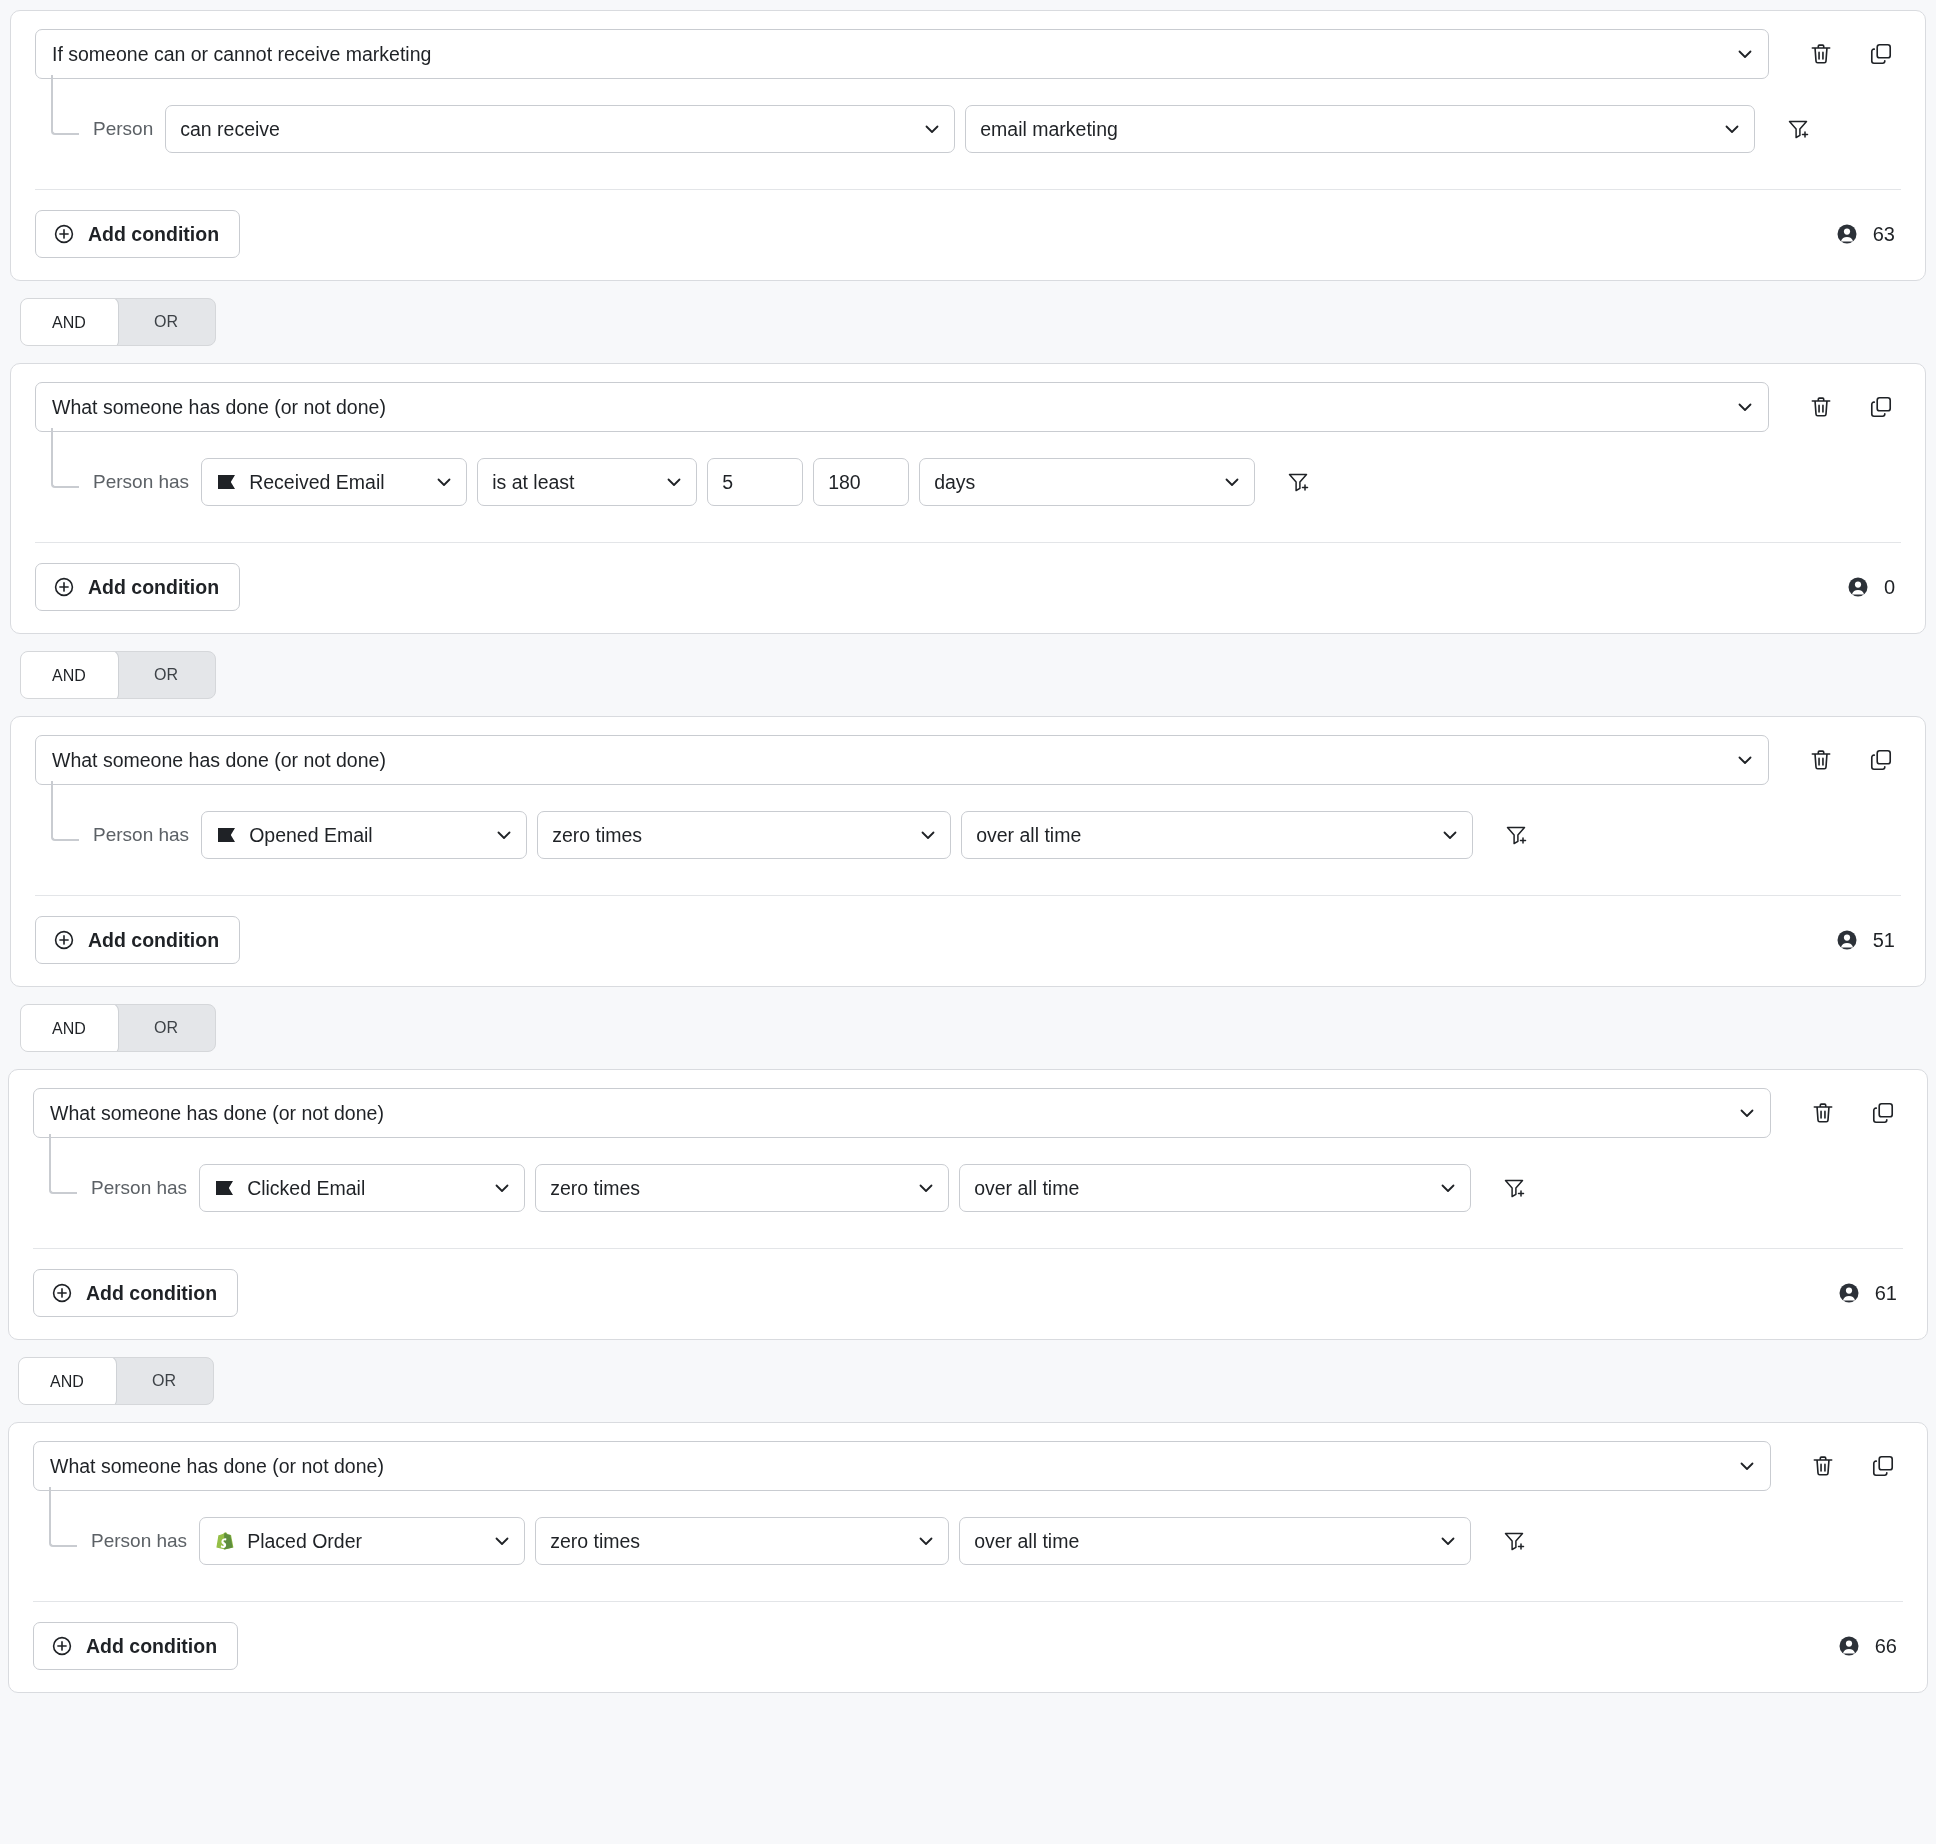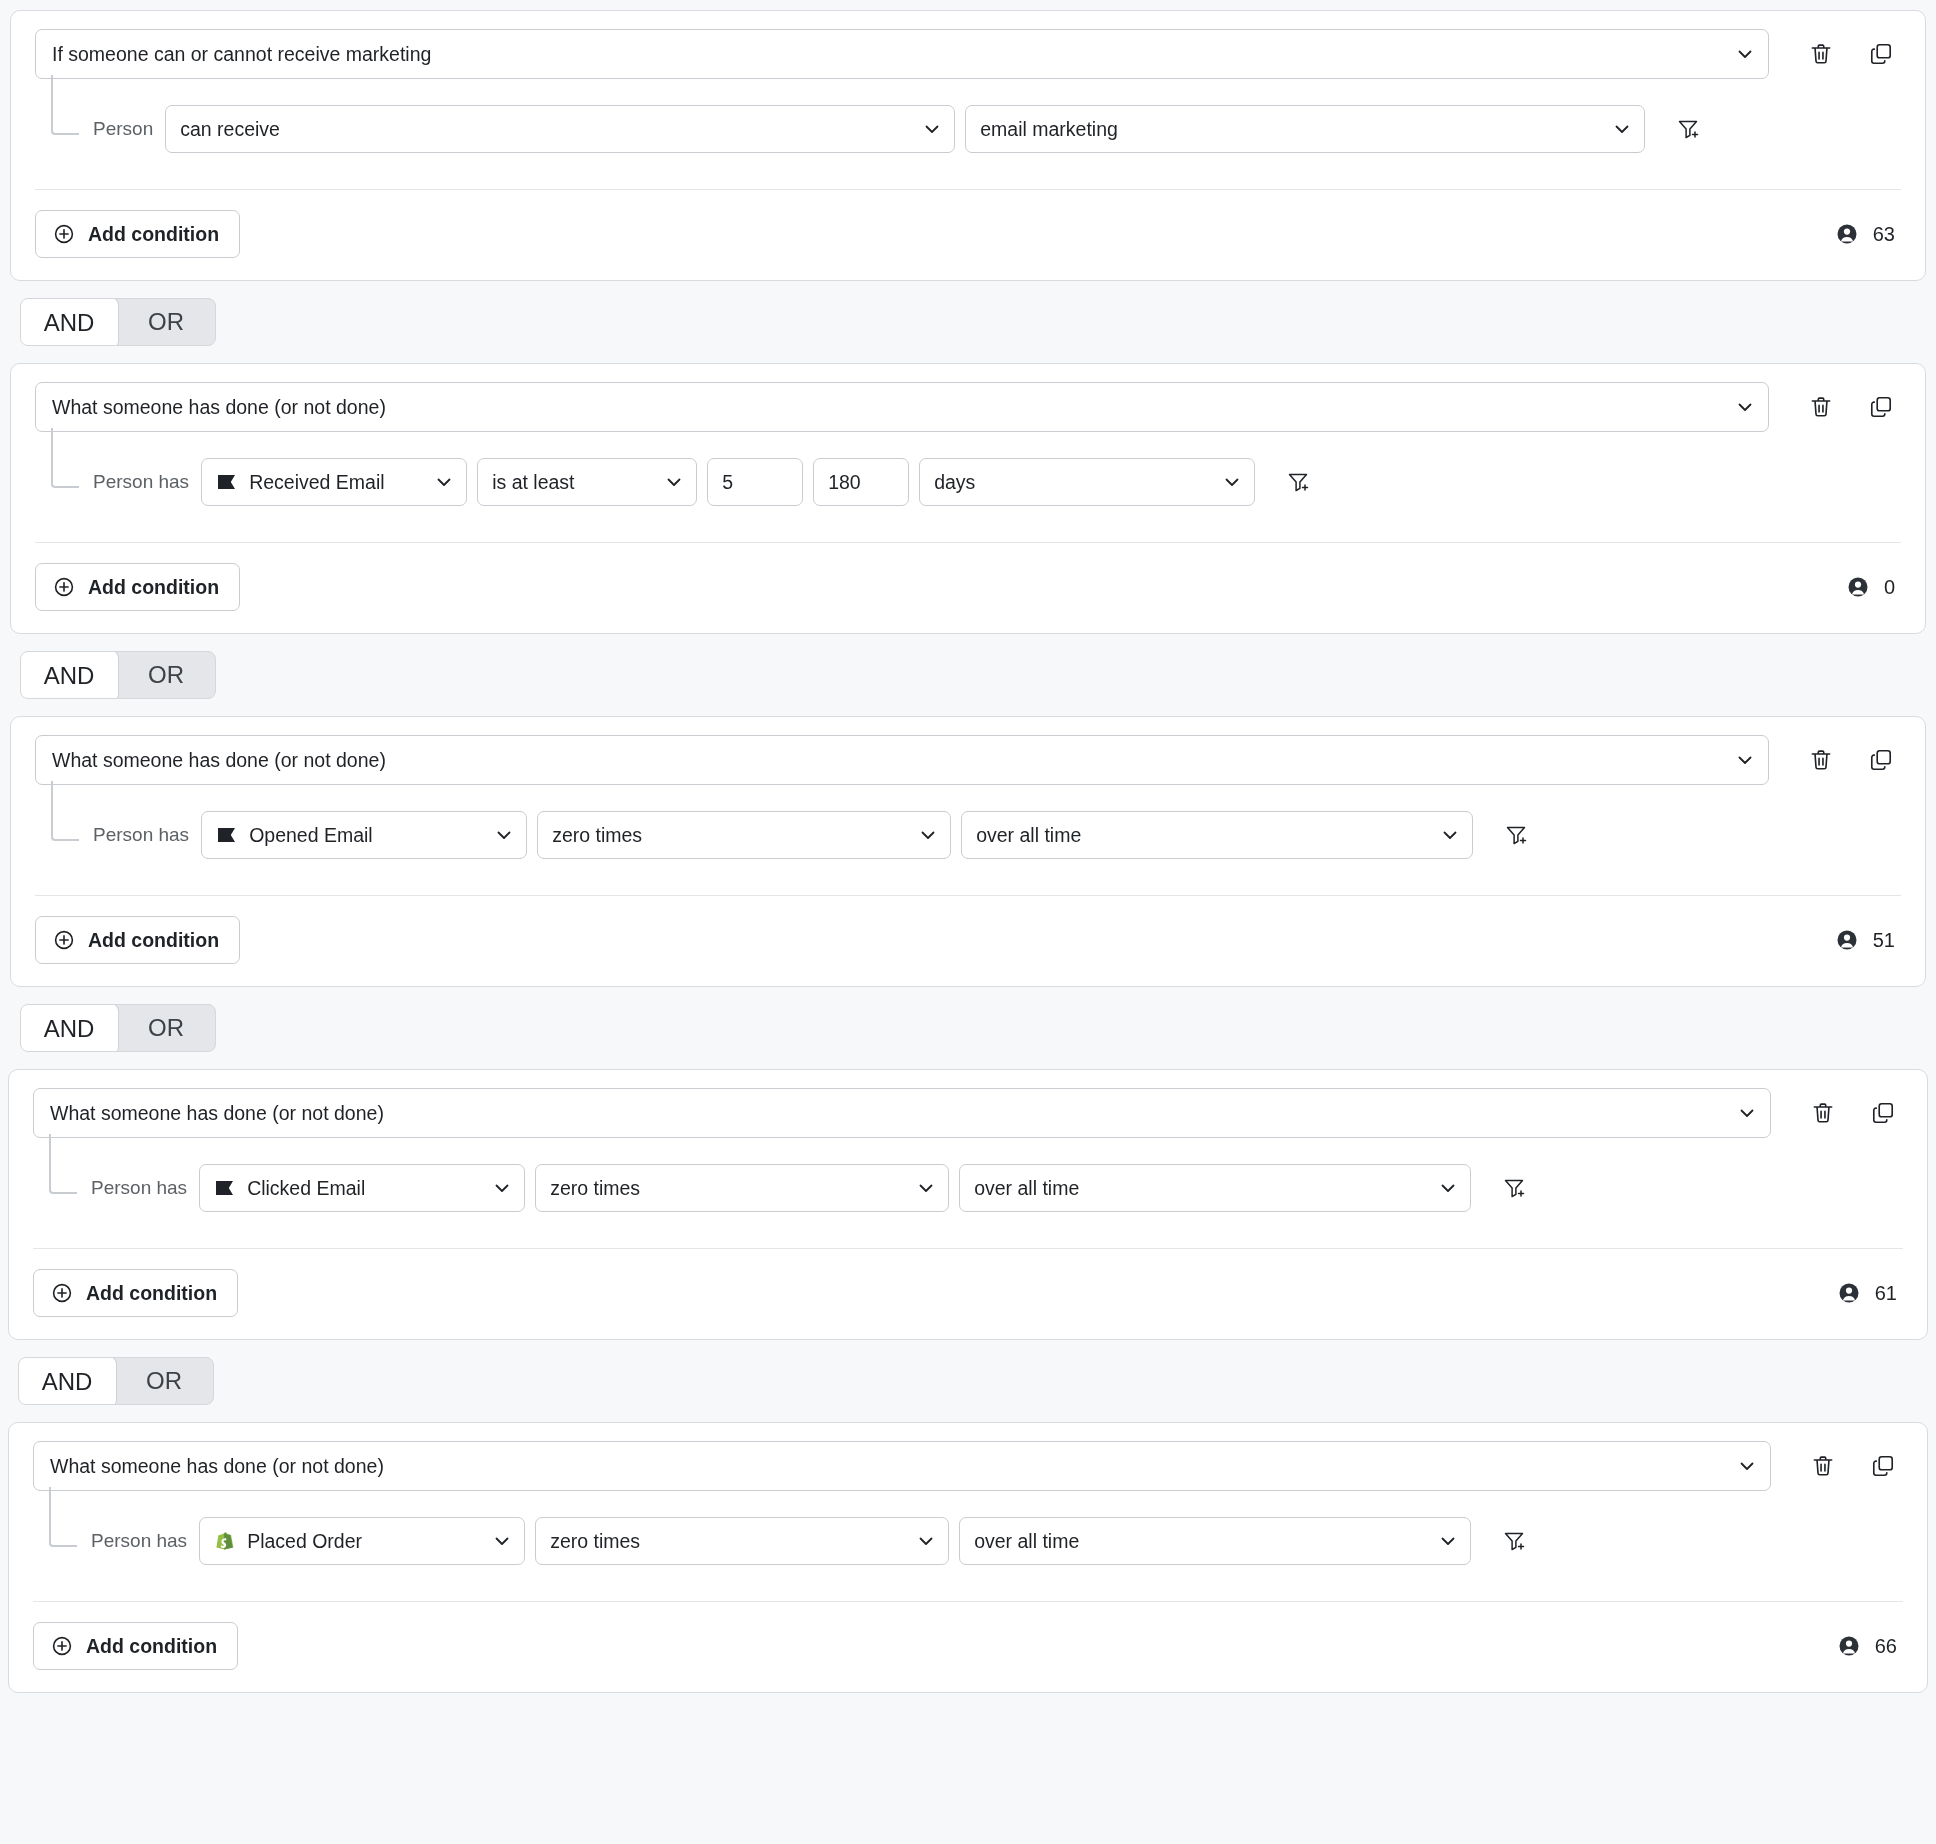--- a/index.html
+++ b/index.html
@@ -142,21 +142,21 @@
   
   .w-metric{width:266px;}
   .w-metric-lg{width:326px;}
   .w-op{width:220px;}
   .w-op-lg{width:414px;}
   .w-num{width:96px;}
   .w-timeframe{width:310px;}
   .w-timeframe-lg{width:512px;}
   .w-unit{width:336px;}
   .w-consent{width:790px;text-align:right;}
-  .w-channel{width:680px;}
+  .w-channel{width:790px;}
 
   
   .group-foot{
     margin-top:36px;
     border-top:1px solid var(--border-soft);
     display:flex;
     align-items:center;
     justify-content:space-between;
     padding:20px 0 22px 0;
   }
@@ -191,21 +191,21 @@
     border-radius:8px;
     background:var(--toggle-bg);
     border:1px solid #d5d7da;
     overflow:hidden;
     height:48px;
   }
   .conj .opt{
     display:flex;align-items:center;justify-content:center;
     min-width:98px;
     padding:0 18px;
-    font-size:24px;
+    font-size:16px;
     color:#3d4247;
     cursor:pointer;
     background:transparent;
     border:none;
     font-family:"Liberation Sans", sans-serif;
   }
   .conj .opt.active{
     background:#fff;
     color:#1f2226;
     border-radius:7px;

